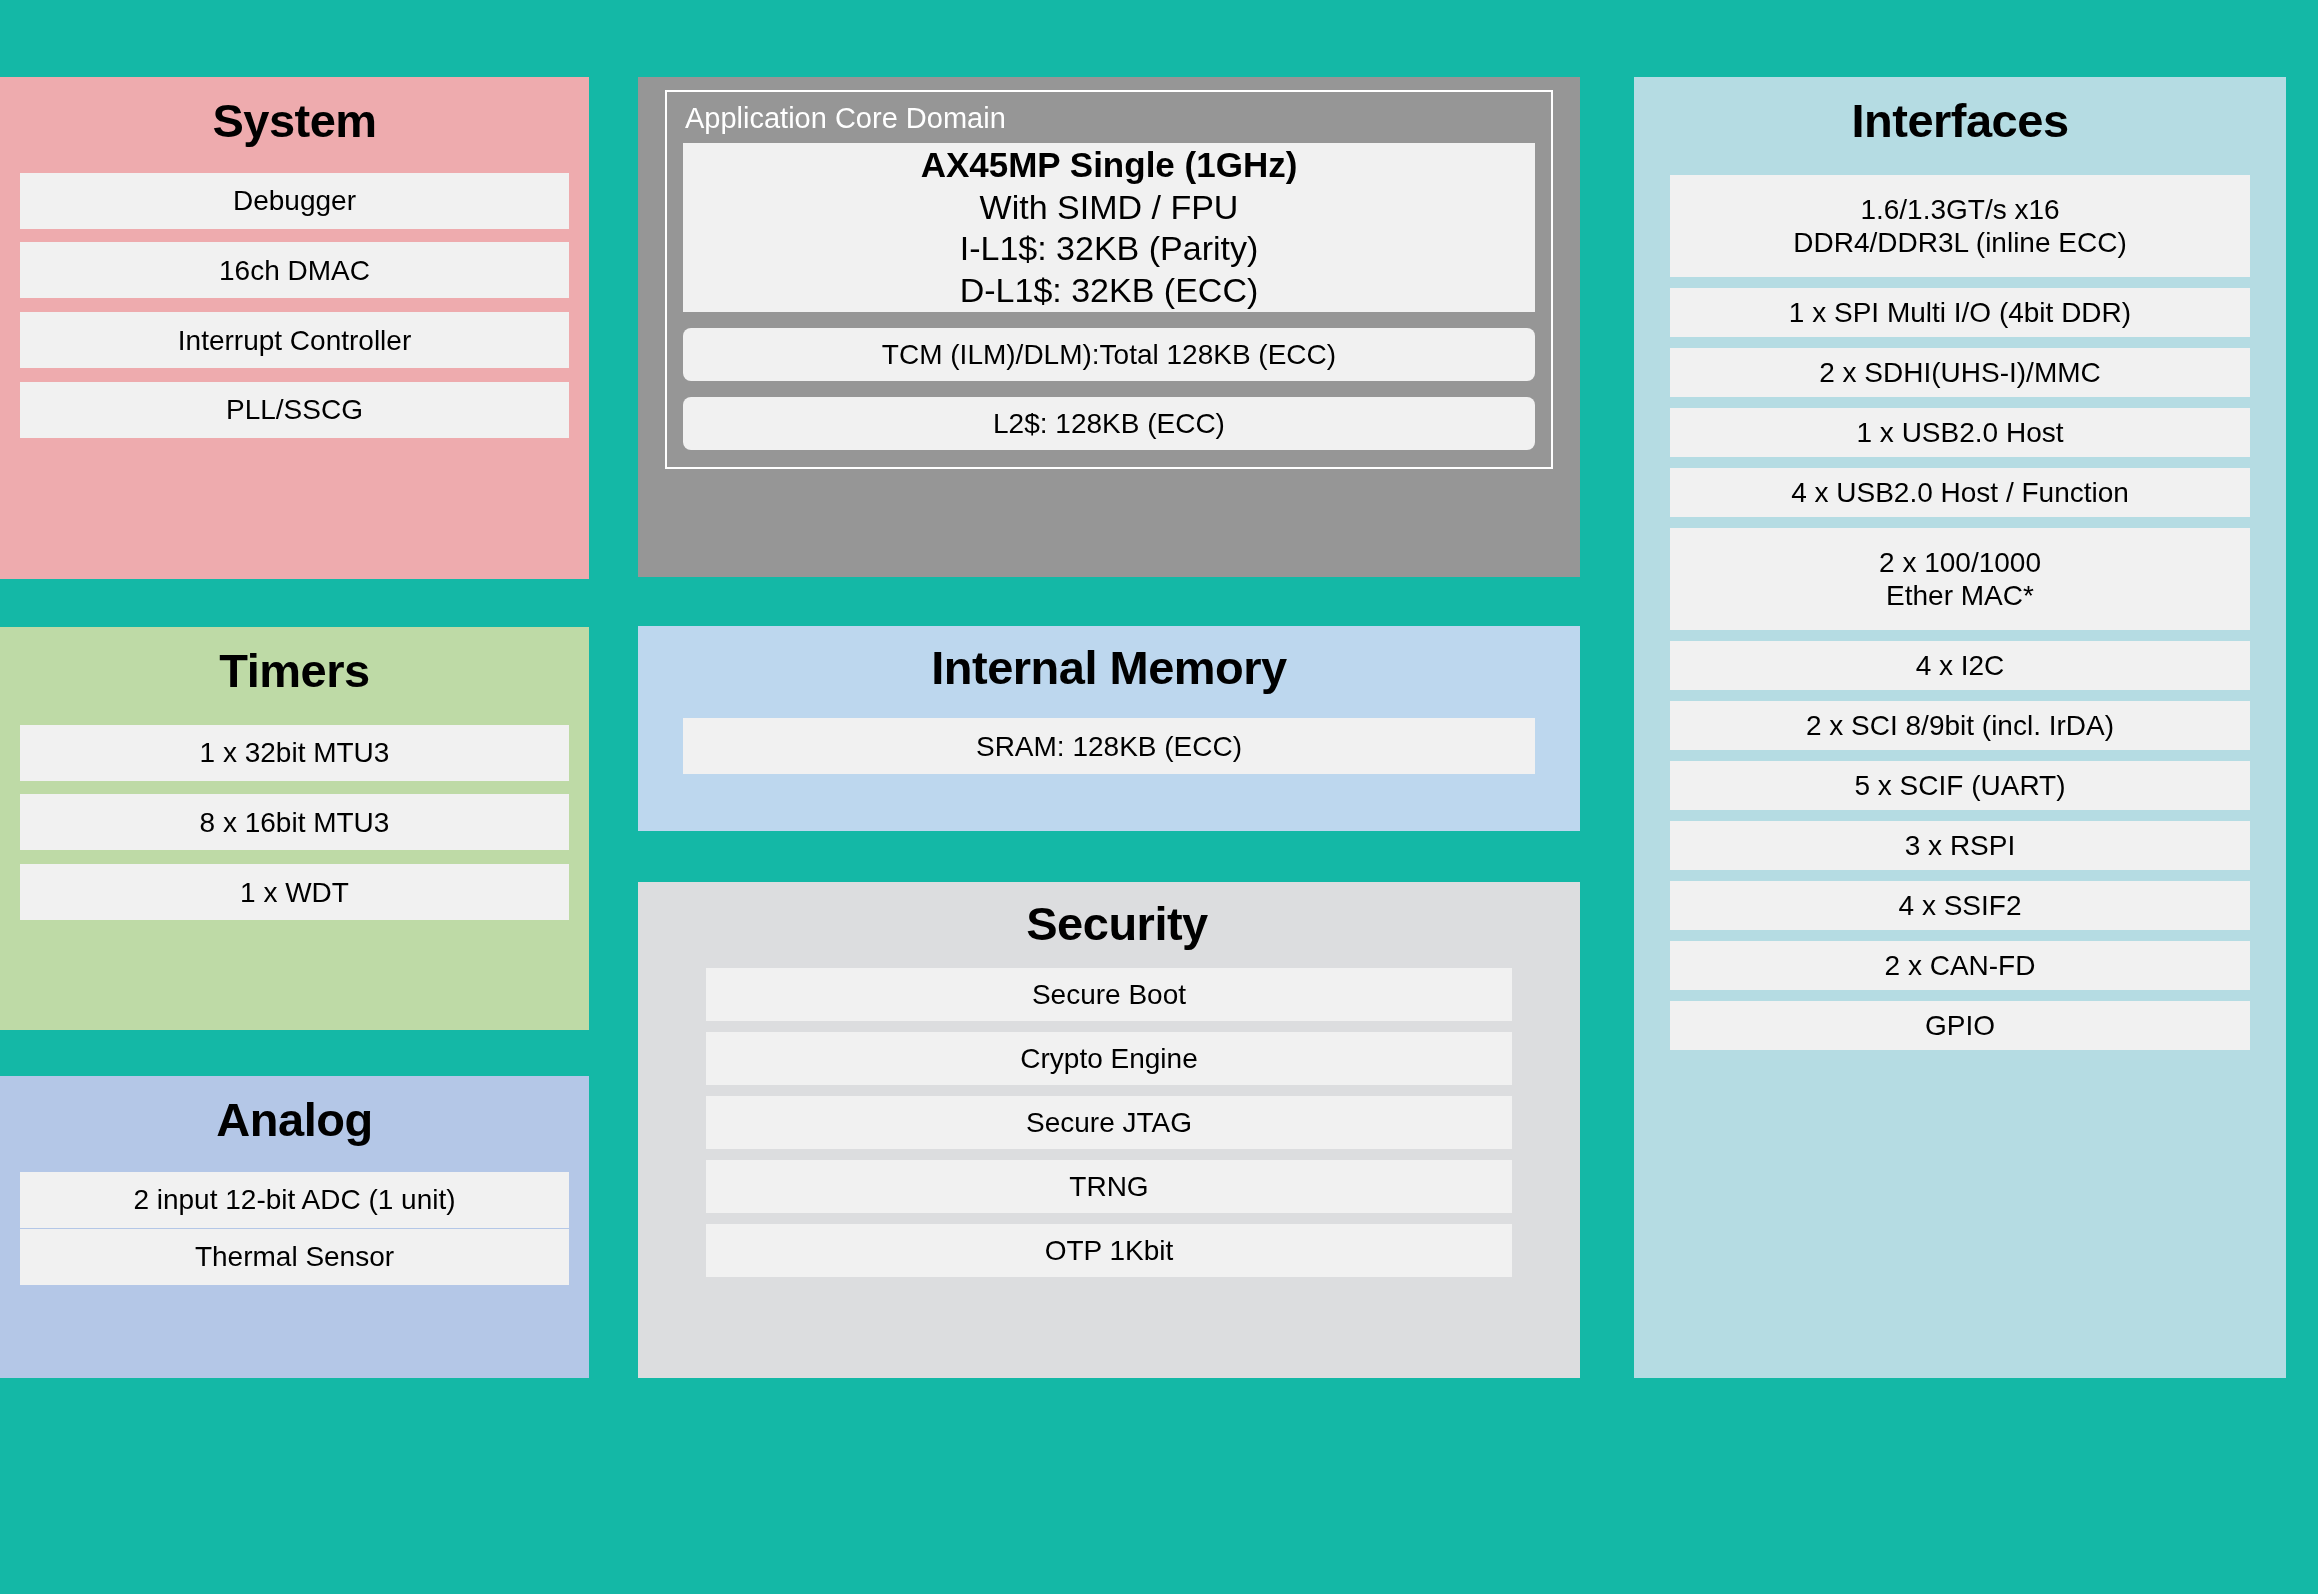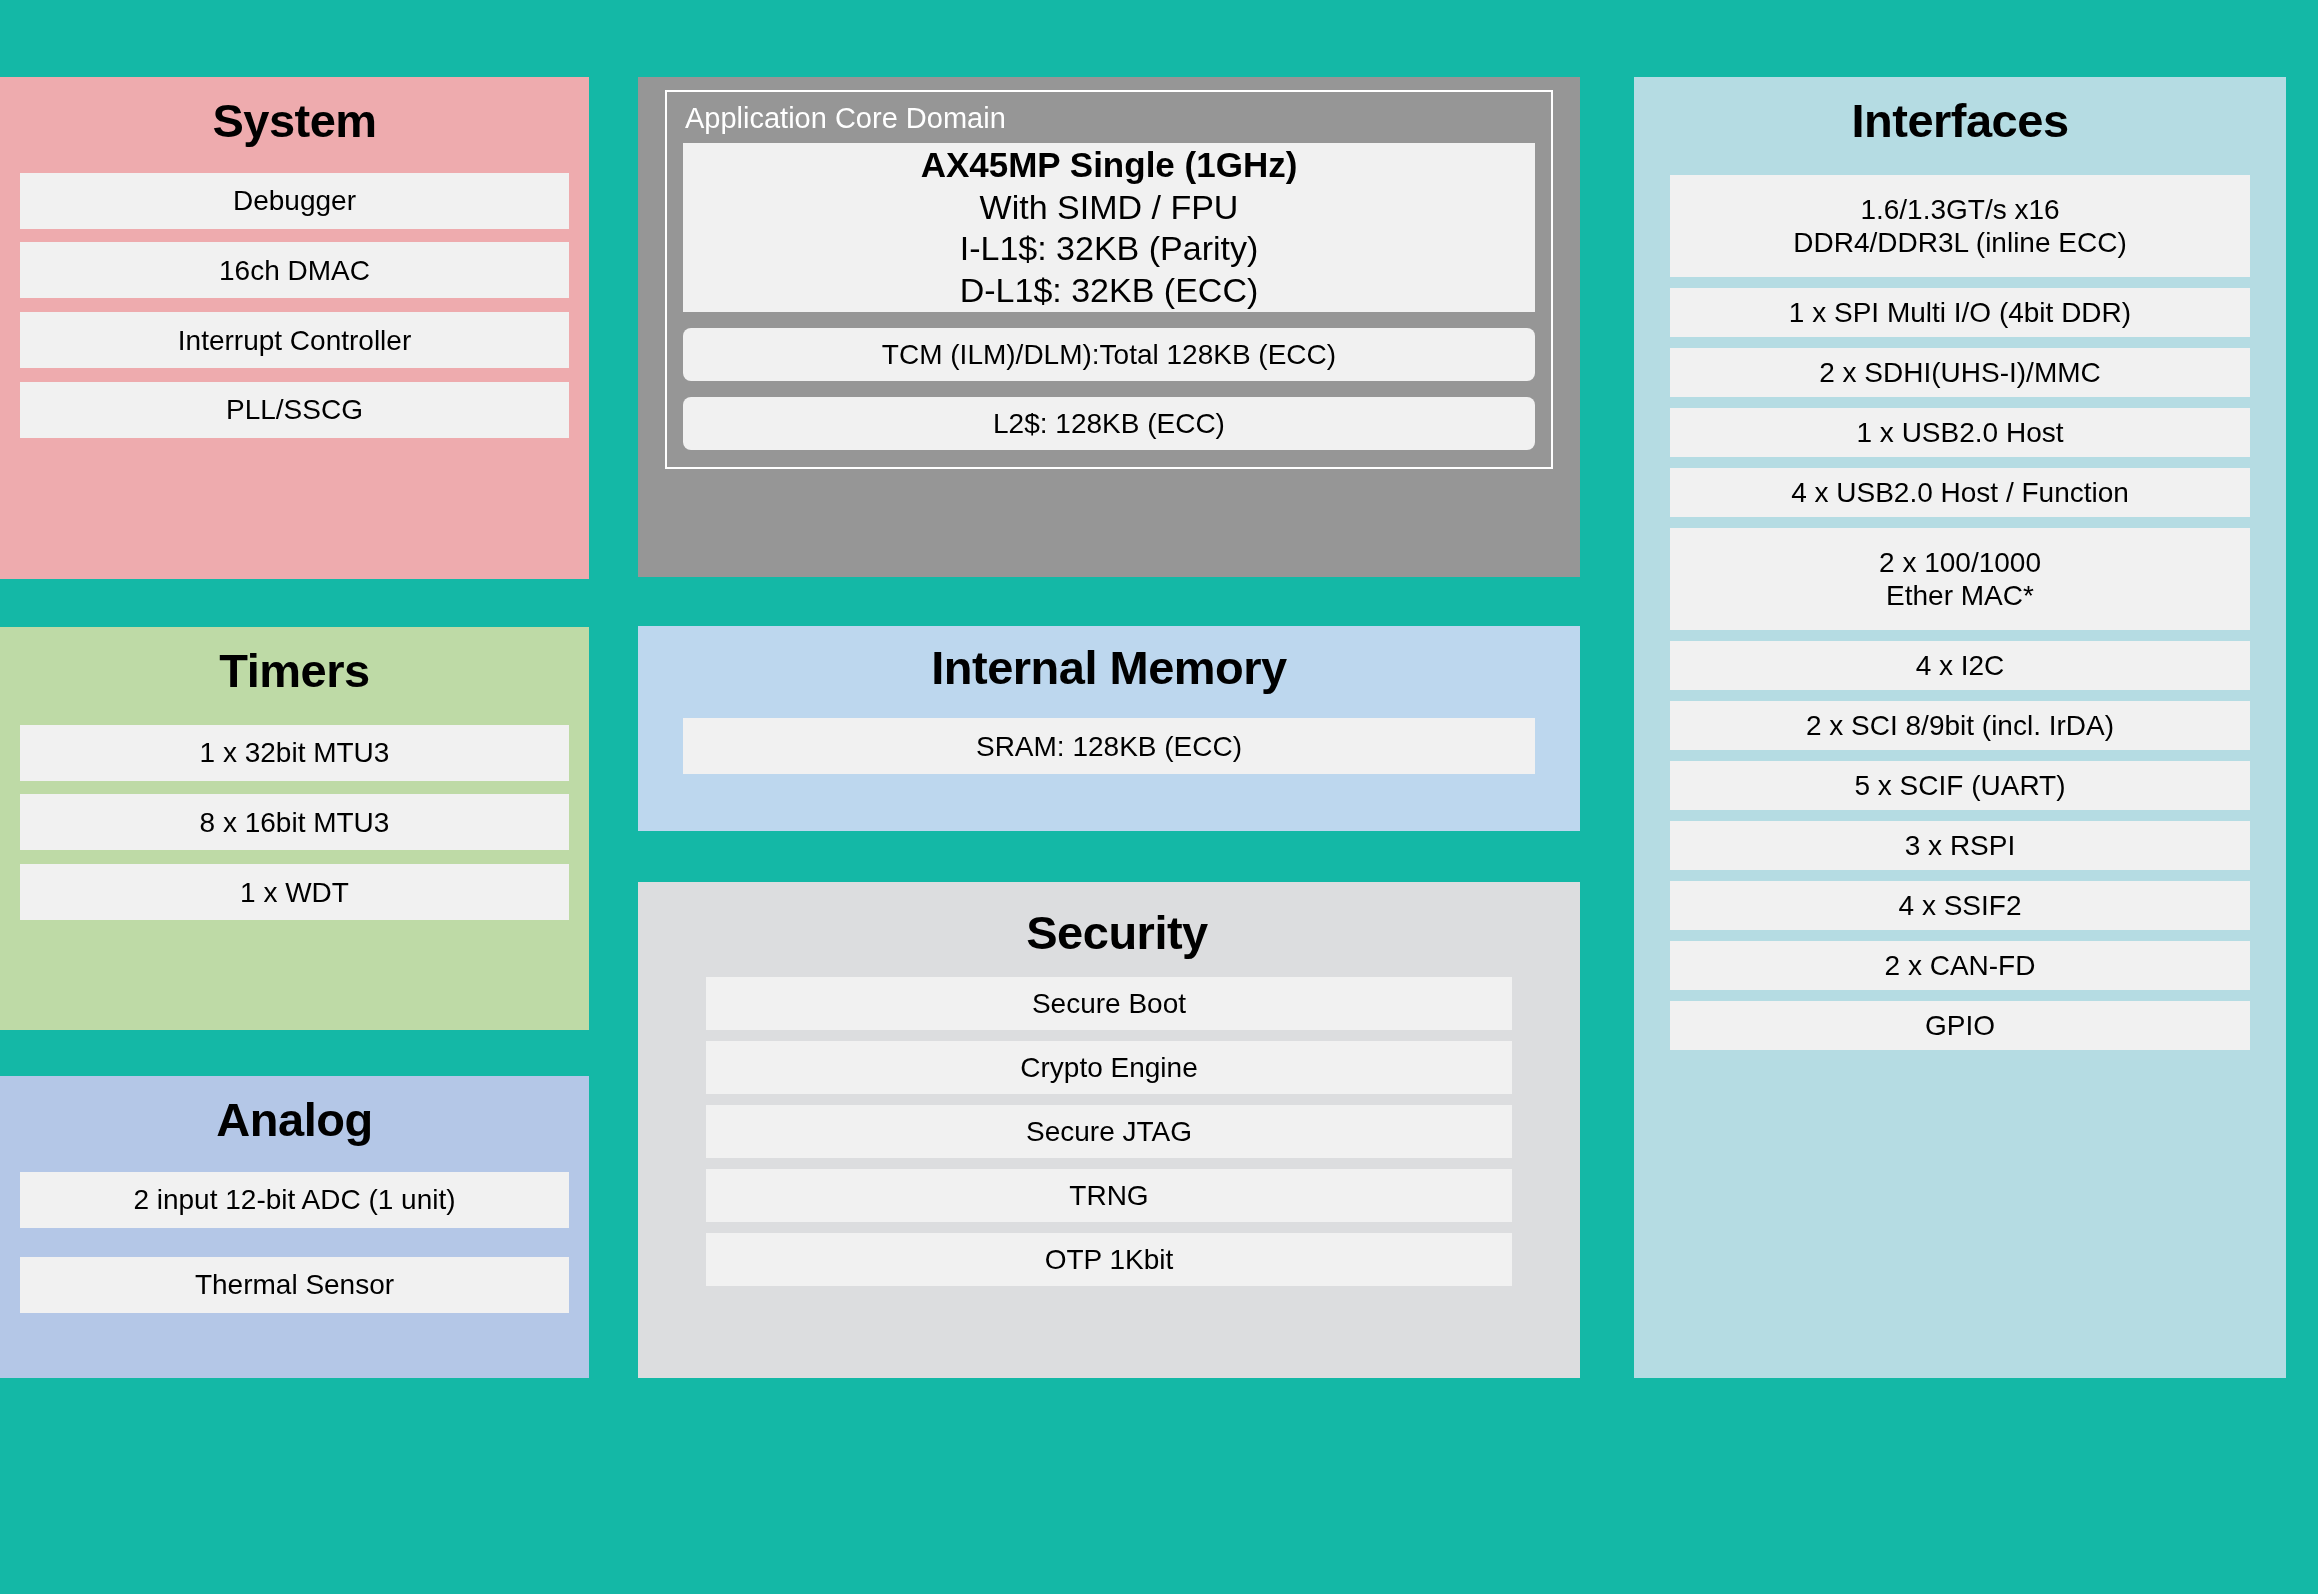--- a/index.html
+++ b/index.html
@@ -77,21 +77,21 @@
   }
   #panel-timers .panel-title { margin-top: 20px; }
   #panel-timers .items { margin-top: 29px; padding: 0 20px; gap: 13.6px; }
   #panel-timers .item { height: 56px; }
 
   #panel-analog {
     left: 0px; top: 1076px; width: 589px; height: 302px;
     background: #b4c7e7;
   }
   #panel-analog .panel-title { margin-top: 20px; }
-  #panel-analog .items { margin-top: 27px; padding: 0 20px; gap: 29px; }
+  #panel-analog .items { margin-top: 27px; padding: 0 20px; gap: 1px; }
   #panel-analog .item { height: 56px; }
 
   
   #panel-cpu {
     left: 638px; top: 77px; width: 942px; height: 500px;
     background: #969696;
   }
   #panel-cpu .panel-title { margin-top: 11px; }
   .core-domain {
     margin: 12.7px 27px 0 27px;
@@ -126,21 +126,21 @@
     background: #bdd7ee;
   }
   #panel-memory .panel-title { margin-top: 18px; }
   #panel-memory .items { margin-top: 25.5px; padding: 0 45px; }
   #panel-memory .item { height: 56px; }
 
   #panel-security {
     left: 638px; top: 882px; width: 942px; height: 496px;
     background: #dcdddf;
   }
-  #panel-security .panel-title { margin-top: 27px; padding-left: 16px; }
+  #panel-security .panel-title { margin-top: 18px; padding-left: 16px; }
   #panel-security .items { margin-top: 19px; padding: 0 68px; gap: 11px; }
   #panel-security .item { height: 53px; }
 
   
   #panel-interfaces {
     left: 1634px; top: 77px; width: 652px; height: 1301px;
     background: #b5dce3;
   }
   #panel-interfaces .panel-title { margin-top: 20px; }
   #panel-interfaces .items { margin-top: 29px; padding: 0 36px; gap: 11px; }

